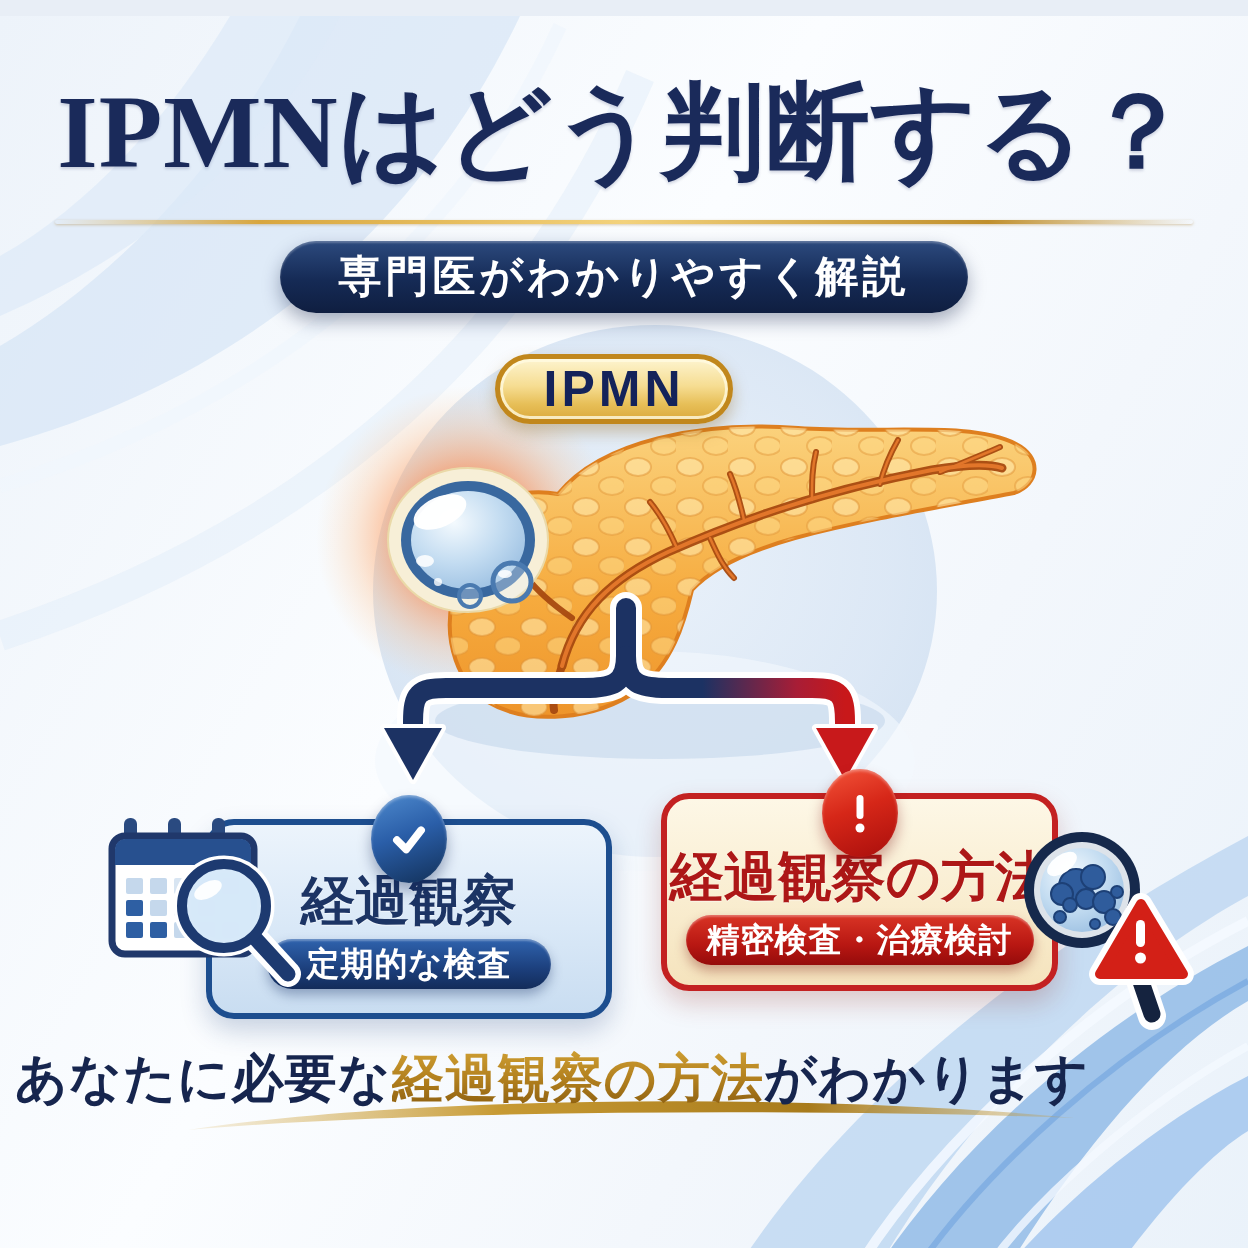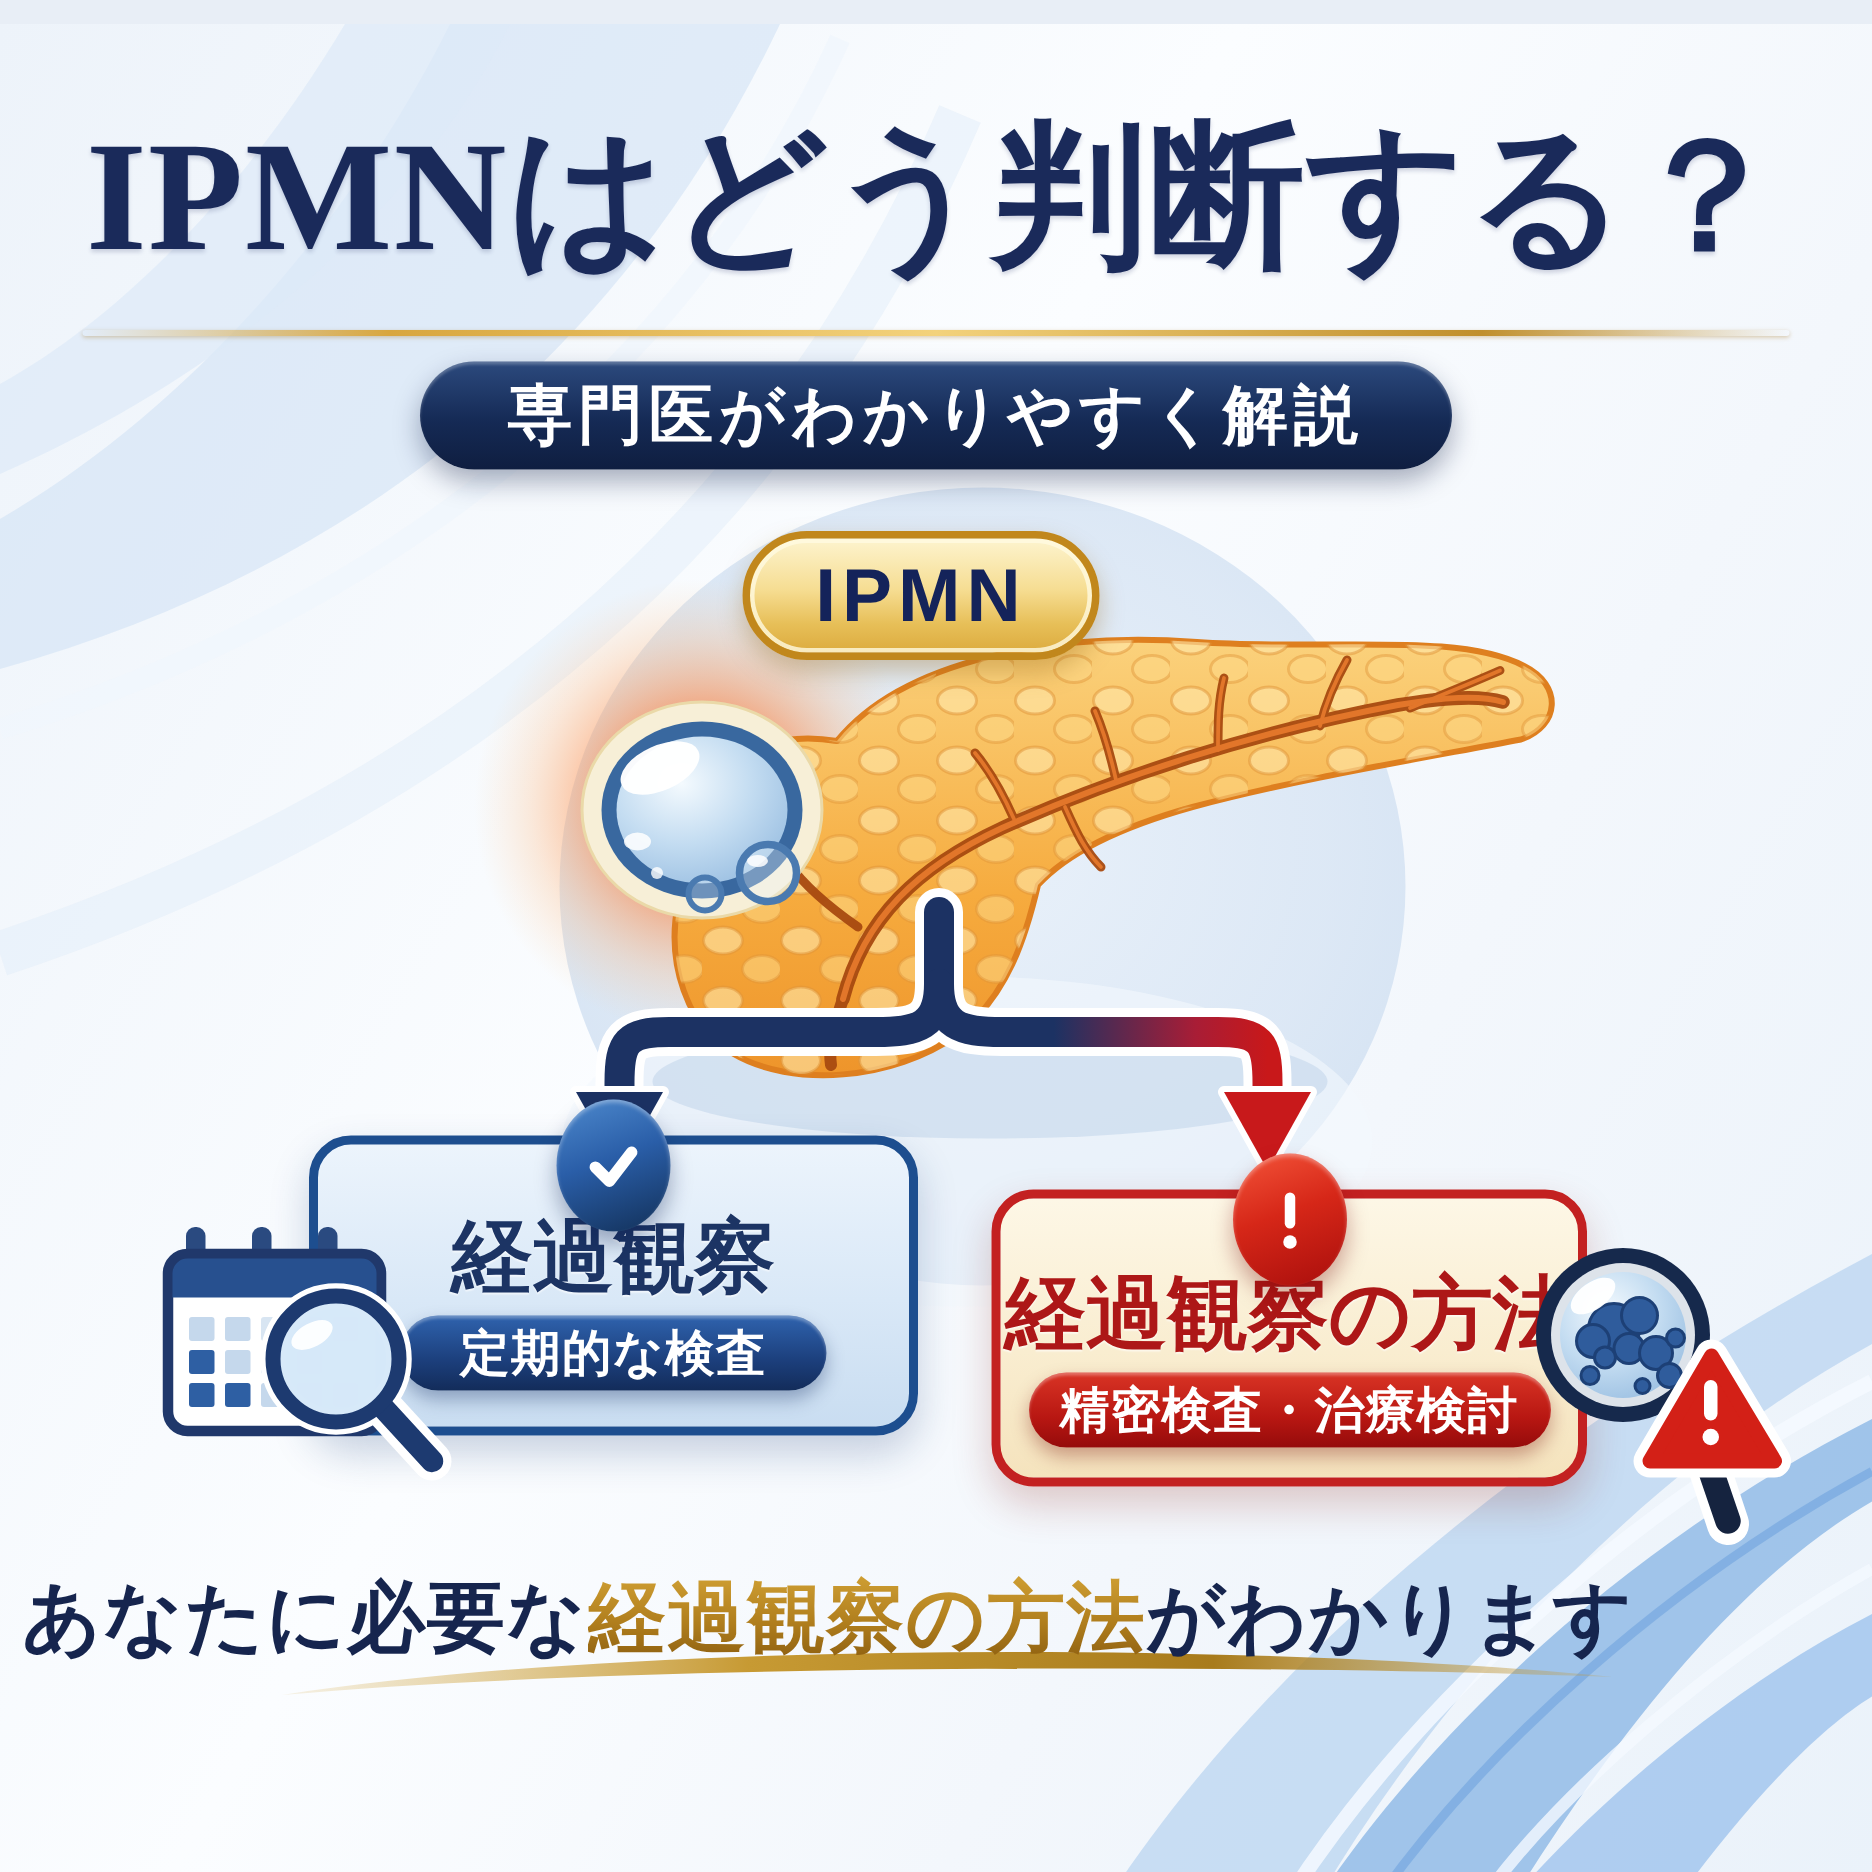--- a/index.html
+++ b/index.html
@@ -29,32 +29,32 @@
     left:50%;top:225px;transform:translateX(-50%);
     width:688px;height:72px;border-radius:40px;
     background:linear-gradient(180deg,#2c4a7e 0%,#152a55 55%,#0f1e40 100%);
     box-shadow:0 8px 18px rgba(15,30,70,.35), inset 0 2px 2px rgba(255,255,255,.25);
     display:flex;align-items:center;justify-content:center;
   }
   .subtitle-pill span{color:#fff;font-size:43px;font-weight:700;letter-spacing:4px;}
 
   
   .ipmn-badge{
-    left:495px;top:338px;width:238px;height:86px;border-radius:46px;
+    left:495px;top:338px;width:238px;height:70px;border-radius:46px;
     border:5px solid #c1871c;box-sizing:border-box;
     background:linear-gradient(180deg,#fdf4cf 0%,#f6dd92 45%,#e7bf58 75%,#dcab3e 100%);
     box-shadow:0 8px 16px rgba(150,100,20,.35), inset 0 0 0 3px rgba(255,250,225,.8);
     display:flex;align-items:center;justify-content:center;
   }
   .ipmn-badge span{font-size:50px;font-weight:700;letter-spacing:4px;color:#14235a;}
 
   
   .card{box-sizing:border-box;border-radius:28px;}
   .card-left{
-    left:206px;top:741px;width:406px;height:200px;border:6px solid #1d4e8f;
+    left:206px;top:803px;width:406px;height:200px;border:6px solid #1d4e8f;
     background:linear-gradient(180deg,#ecf4fc 0%,#d9e8f7 55%,#c9ddf1 100%);
     box-shadow:0 12px 26px rgba(25,60,120,.22);
   }
   .card-right{
     left:661px;top:777px;width:397px;height:198px;border:6px solid #c32121;
     background:linear-gradient(180deg,#fdf7e6 0%,#f9edd0 55%,#f5e3bd 100%);
     box-shadow:0 12px 26px rgba(140,30,20,.22);
   }
   .badge{
     position:absolute;left:50%;transform:translateX(-50%);

